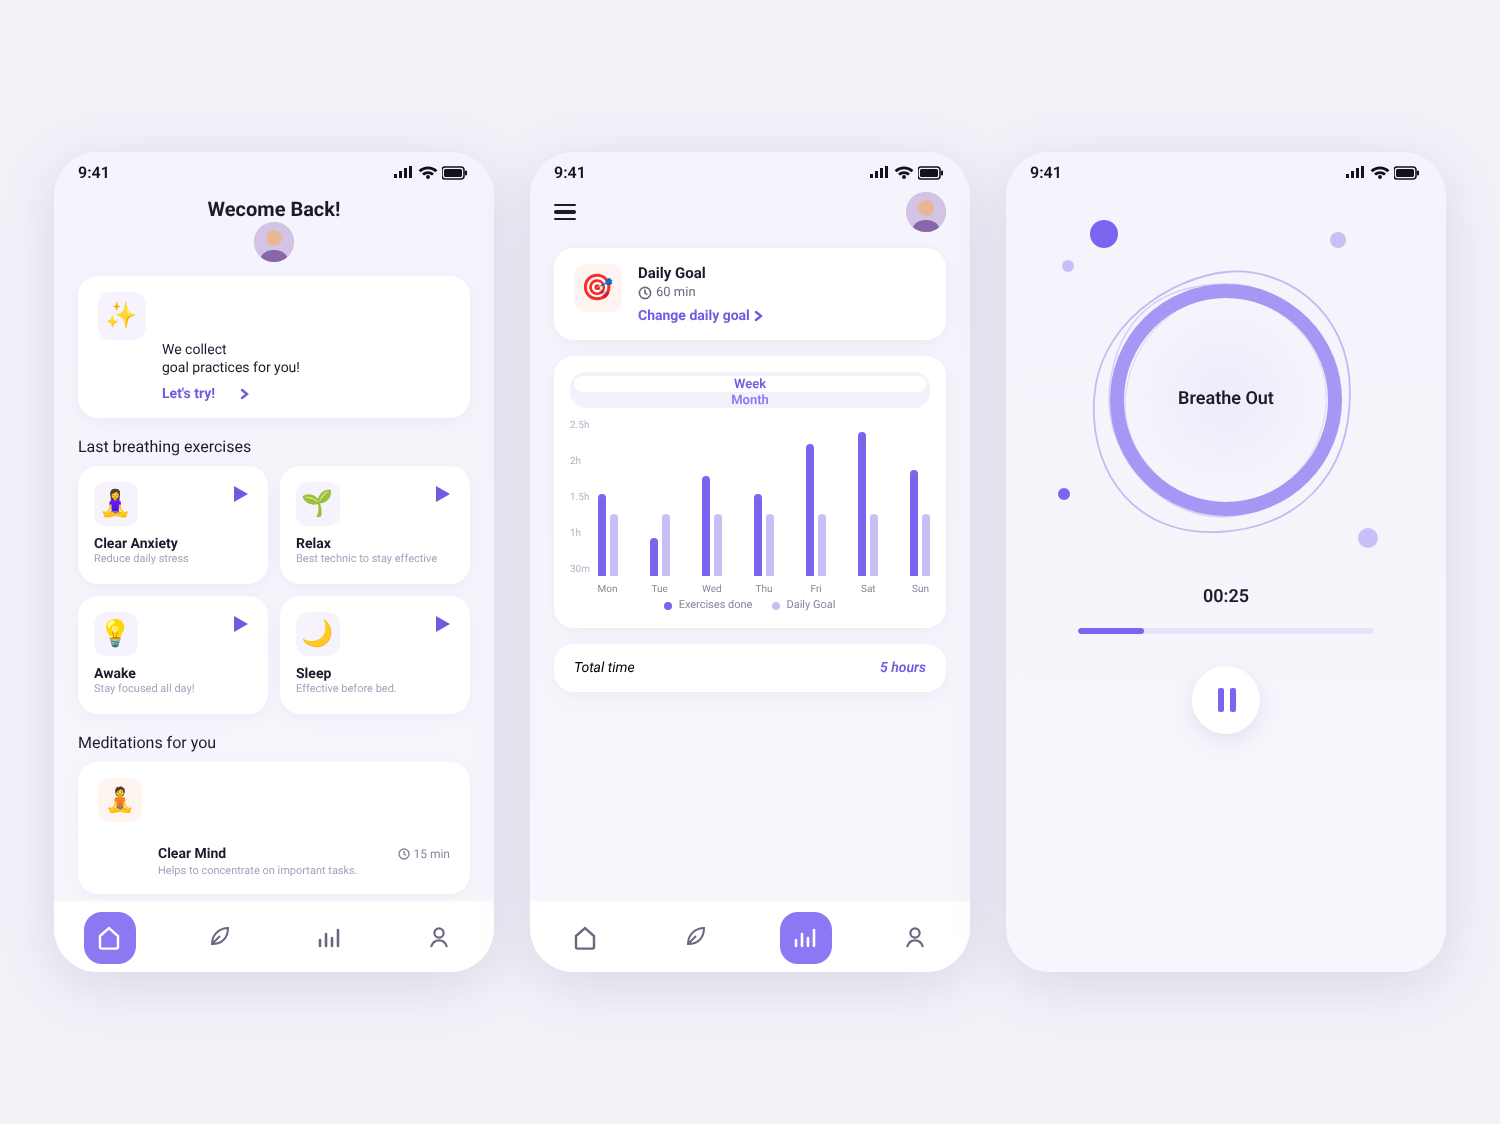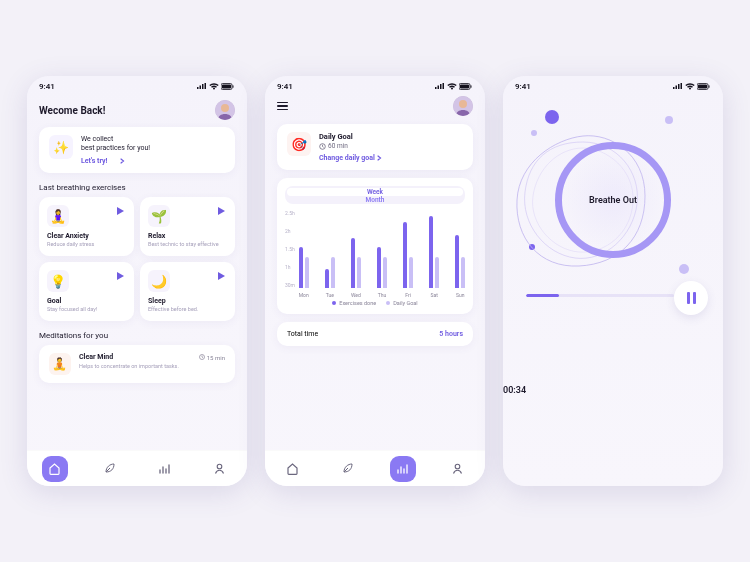--- a/index.html
+++ b/index.html
@@ -33,50 +33,50 @@
     padding: 3px 12px 0;
     font-size: 8px;
     font-weight: 600;
     color: #15121e;
   }
   .status-right { display: flex; gap: 2px; align-items: center; }
   .status-right svg { display: block; }
 
   
   .scroll { flex: 1; padding: 4px 12px 0; overflow: hidden; }
-  .welcome-row { display: flex; justify-content: space-between; align-items: center; margin: 2px 0 7px; }
+  .welcome-row { display: flex; justify-content: space-between; align-items: center; margin: 2px 0 7px; flex-direction: column; }
   .welcome { font-size: 10px; font-weight: 700; color: #1e1a2c; }
   .avatar { width: 20px; height: 20px; border-radius: 50%; background: #c7b8d8; overflow: hidden; }
   .avatar svg { width: 100%; height: 100%; }
   .card {
     background: #fff;
     border-radius: 10px;
     padding: 8px 10px;
     box-shadow: 0 2px 8px rgba(80,70,150,0.06);
   }
   .collect-card { display: flex; gap: 8px; align-items: flex-start; }
   .collect-icon {
     width: 24px; height: 24px; border-radius: 6px; background: #f6f3ff;
     display: flex; justify-content: center; align-items: center; font-size: 13px;
   }
-  .collect-txt { font-size: 7px; color: #1e1a2c; line-height: 1.3; }
+  .collect-txt { font-size: 7px; color: #1e1a2c; line-height: 1.3; margin-top: 25px; }
   .collect-cta { font-size: 7px; color: #6f5be0; font-weight: 700; display: flex; align-items: center; gap: 12px; margin-top: 4px; text-align: right; }
   .section-lbl { font-size: 8px; font-weight: 400; color: #1e1a2c; margin: 10px 0 5px; }
   .grid2 { display: grid; grid-template-columns: 1fr 1fr; gap: 6px; }
   .ex-card { background: #fff; border-radius: 10px; padding: 8px; box-shadow: 0 2px 8px rgba(80,70,150,0.06); }
   .ex-top { display: flex; justify-content: space-between; align-items: flex-start; }
   .ex-emoji { width: 22px; height: 22px; background: #f6f3fc; border-radius: 6px; display:flex; justify-content:center; align-items:center; font-size:13px;}
   .play { width: 12px; height: 12px; display: flex; align-items: center; justify-content: center; }
   .play svg { display:block; }
   .ex-title { font-size: 7px; font-weight: 700; margin: 5px 0 1px; color:#1e1a2c;}
   .ex-sub { font-size: 5.5px; color: #a7a1bb; line-height:1.3;}
   .med-card { background:#fff; border-radius:10px; padding:8px 10px; box-shadow:0 2px 8px rgba(80,70,150,0.06);}
   .med-top { display:flex; align-items:flex-start; gap:8px;}
   .med-emoji { width:22px; height:22px; background:#fdf3ef; border-radius:6px; display:flex;justify-content:center;align-items:center; font-size:12px;}
-  .med-right { flex:1; }
+  .med-right { flex:1;margin-top:34px; }
   .med-head { display:flex; justify-content:space-between; align-items:center;}
   .med-title { font-size:7px; font-weight:700; color:#1e1a2c;}
   .med-dur { font-size:6px; color:#898599; display:flex; align-items:center; gap:2px;}
   .med-sub { font-size:5.5px; color:#a7a1bb; margin-top:2px;}
 
   .bottom-nav {
     height: 36px;
     background: #fff;
     display: flex;
     justify-content: space-around;
@@ -109,25 +109,25 @@
   .bar-group { display:flex; gap:1.5px; align-items:flex-end; position:relative;}
   .bar { width:4px; border-radius:2px 2px 0 0;}
   .bar.done { background:#7c64ee;}
   .bar.goal { background:#c9bff6;}
   .bar-lbl { position:absolute; bottom:-10px; left:50%; transform:translateX(-50%); font-size:5px; color:#8a8599;}
   .legend { display:flex; gap:10px; margin-top:2px; font-size:5.5px; color:#8a8599; justify-content:center;}
   .legend-item { display:flex; align-items:center; gap:3px;}
   .dot { width:4px; height:4px; border-radius:50%;}
   .stats-card { margin:8px 12px 0; padding:0;}
   .stat-row { display:flex; justify-content:space-between; padding:8px 10px; font-size:7px; border-top:1px solid rgba(0,0,0,0.04);}
-  .stat-row:first-child { border-top:none;}
+  .stat-row:first-child { border-top:none;font-style:italic;}
   .stat-row>span:last-child { color:#6f5be0; font-weight:600;}
 
   
-  .breathe-area { flex:1; position:relative; display:flex; flex-direction:row; align-items:center; }
+  .breathe-area { flex:1; position:relative; display:flex; flex-direction:column; align-items:center; }
   .orbit { position:absolute; top:28px; width:160px; height:160px; }
   .circle-main {
     position:absolute; top:48px; left:50%; transform:translateX(-50%);
     width:116px; height:116px; border-radius:50%;
     border:7px solid #a697f5;
     display:flex; justify-content:center; align-items:center;
     font-size:9px; font-weight:600; color:#1e1a2c;
     background: radial-gradient(circle, rgba(220,213,250,0.3), transparent 70%);
   }
   .timer { margin-top:200px; font-size:9px; font-weight:600; color:#1e1a2c;}
@@ -168,21 +168,21 @@
             <path d="M3 20c0-4 3-6 7-6s7 2 7 6z" fill="#8866aa"></path>
           </svg>
       </div>
     </div>
 
     <div class="card collect-card">
       <div class="collect-icon">✨</div>
       <div>
         <div class="collect-txt">
           <span>We collect</span><br>
-          <span>best practices for you!</span>
+          <span>goal practices for you!</span>
         </div>
         <div class="collect-cta">
           <span>Let's try!</span>
           <svg width="5" height="6" viewBox="0 0 5 6">
               <path d="M1 1l2.5 2L1 5" stroke="#6f5be0" stroke-width="1.2" fill="none" stroke-linecap="round"></path>
             </svg>
         </div>
       </div>
     </div>
 
@@ -214,21 +214,21 @@
         </div>
         <div class="ex-card">
           <div class="ex-top">
     <div class="ex-emoji">💡</div>
     <div class="play">
               <svg width="9" height="10" viewBox="0 0 9 10">
                 <path d="M1 1l7 4-7 4z" fill="#6f5be0"></path>
               </svg>
             </div>
   </div>
-  <div class="ex-title">Goal</div>
+  <div class="ex-title">Awake</div>
   <div class="ex-sub">Stay focused all day!</div>
         </div>
         <div class="ex-card">
           <div class="ex-top">
     <div class="ex-emoji">🌙</div>
     <div class="play">
               <svg width="9" height="10" viewBox="0 0 9 10">
                 <path d="M1 1l7 4-7 4z" fill="#6f5be0"></path>
               </svg>
             </div>
@@ -455,21 +455,21 @@
     <div class="deco" style="width:10px;height:10px;background:#c9bff6;top:170px;right:34px;"></div>
 
     <svg class="orbit" viewBox="0 0 160 160">
       <path d="M80 14c28-3 62 18 62 60s-26 68-66 70-64-28-62-66 38-61 66-64z" fill="none" stroke="#bfb3ee" stroke-width="0.9" opacity="0.9"></path>
       <path d="M80 20c34 0 58 30 54 62s-32 58-62 54-54-34-50-66 24-50 58-50z" fill="none" stroke="#c9bff3" stroke-width="0.8" opacity="0.7"></path>
       <path d="M80 26c24 0 52 22 50 54s-28 52-54 50-50-28-46-56 26-48 50-48z" fill="none" stroke="#d6ccf6" stroke-width="0.7" opacity="0.6"></path>
     </svg>
     <div class="circle-main">
       <span>Breathe Out</span>
     </div>
-    <div class="timer">00:34</div>
+    <div class="timer">00:25</div>
     <div class="progress">
         <div id="progfill" style="width: 22%;"></div>
       </div>
     <div class="pause-btn">
         <span></span>
         <span></span>
       </div>
   </div>
 </div>
 

